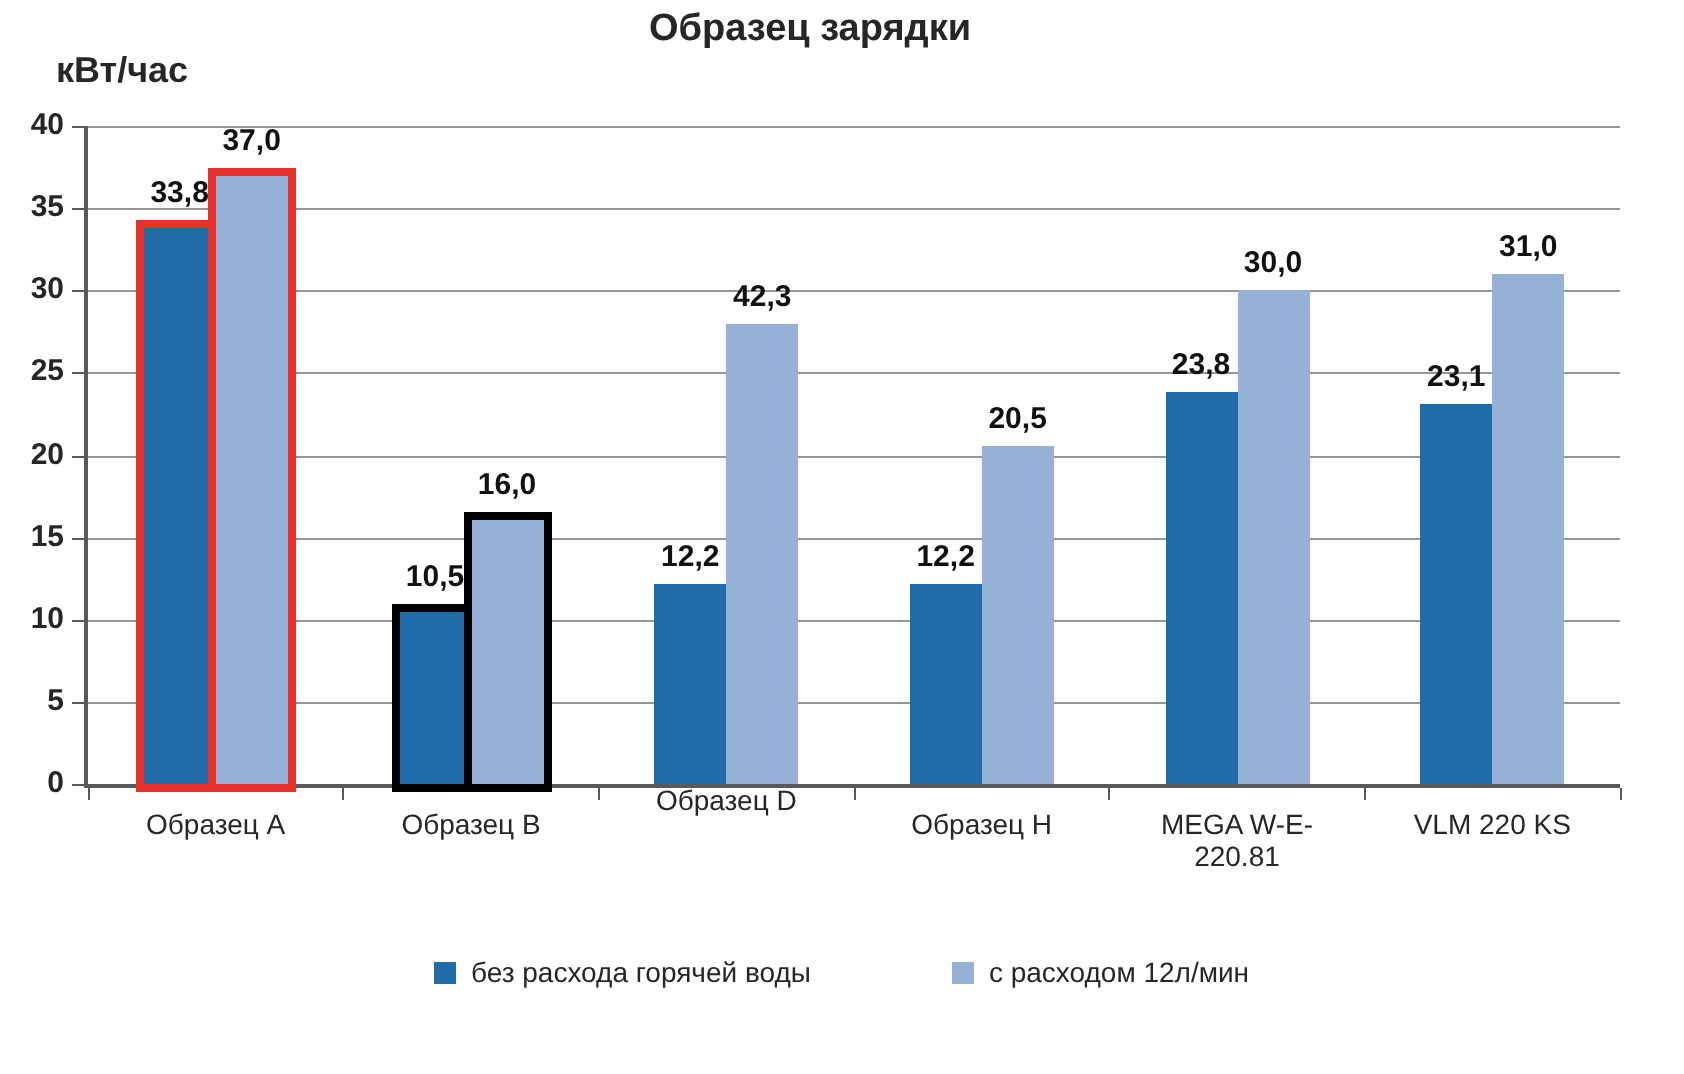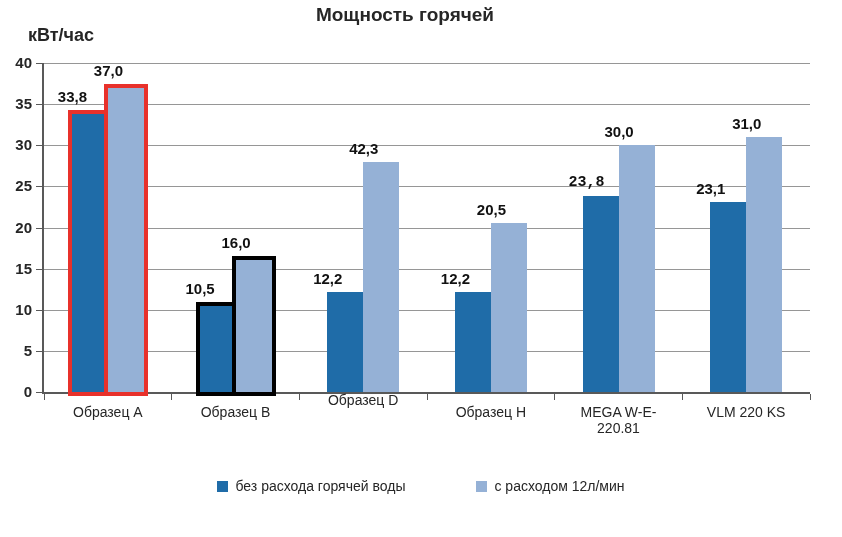--- a/index.html
+++ b/index.html
@@ -38,21 +38,21 @@
   .axis-x { position: absolute; left: -2px; width: 768px; height: 2px; }
   .ytick-mark { position: absolute; left: -8px; width: 6px; height: 1px; }
   .ytick-label {
     position: absolute; left: -56px; width: 44px;
     text-align: right; font-size: 15px; font-weight: 600; color: #262626;
     line-height: 18px;
   }
   .xtick-mark { position: absolute; width: 1px; height: 6px; }
   .bar { position: absolute; }
   .bar-label {
-    position: absolute; width: 64px; 
+    position: absolute; width: 64px; text-align: center;
     font-size: 15px; font-weight: 700; color: #111111;
     white-space: nowrap;
   }
   .cat-label {
     position: absolute; width: 104px; text-align: center;
     font-size: 14px; color: #262626; line-height: 16px;
   }
   .legend {
     position: absolute;
     left: 0; top: 478px; width: 842px;
@@ -60,21 +60,21 @@
     gap: 71px;
   }
   .legend-item { display: flex; align-items: center; gap: 7px; }
   .legend-swatch { width: 11px; height: 11px; display: inline-block; }
   .legend-label { font-size: 14px; color: #262626; }
 </style>
 </head>
 <body>
 
 <div class="chart">
-  <div class="chart-title">Мощность горячей</div>
+  <div class="chart-title">Образец зарядки</div>
   <div class="y-unit">кВт/час</div>
   <div class="plot">
       <div class="ytick-mark" style="top: 329px; background: rgb(89, 89, 89);"></div>
       <div class="ytick-label" style="top: 320px;">0</div>
       <div class="gridline" style="top: 287.875px; background: rgb(150, 150, 150);"></div>
       <div class="ytick-mark" style="top: 287.875px; background: rgb(89, 89, 89);"></div>
       <div class="ytick-label" style="top: 278.875px;">5</div>
       <div class="gridline" style="top: 246.75px; background: rgb(150, 150, 150);"></div>
       <div class="ytick-mark" style="top: 246.75px; background: rgb(89, 89, 89);"></div>
       <div class="ytick-label" style="top: 237.75px;">10</div>
@@ -107,21 +107,21 @@
       <div class="xtick-mark" style="left: 765.5px; top: 331px; background: rgb(89, 89, 89);"></div>
       <div class="bar" style="width: 36px; height: 278.005px; background: rgb(31, 108, 168); left: 23.8333px; top: 46.995px; border: 4px solid rgb(232, 49, 43);"></div>
       <div class="bar-label" style="left: 13.8333px; top: 24.995px;">33,8</div>
       <div class="bar" style="width: 36px; height: 86.3625px; background: rgb(31, 108, 168); left: 151.5px; top: 238.637px; border: 4px solid rgb(0, 0, 0);"></div>
       <div class="bar-label" style="left: 141.5px; top: 216.637px;">10,5</div>
       <div class="bar" style="width: 36px; height: 100.345px; background: rgb(31, 108, 168); left: 283.167px; top: 228.655px;"></div>
       <div class="bar-label" style="left: 269.167px; top: 206.655px;">12,2</div>
       <div class="bar" style="width: 36px; height: 100.345px; background: rgb(31, 108, 168); left: 410.833px; top: 228.655px;"></div>
       <div class="bar-label" style="left: 396.833px; top: 206.655px;">12,2</div>
       <div class="bar" style="width: 36px; height: 195.755px; background: rgb(31, 108, 168); left: 538.5px; top: 133.245px;"></div>
-      <div class="bar-label" style="left: 524.5px; top: 111.245px; font-family: Liberation Mono, monospace;">23,8</div>
+      <div class="bar-label" style="left: 524.5px; top: 111.245px;">23,8</div>
       <div class="bar" style="width: 36px; height: 189.998px; background: rgb(31, 108, 168); left: 666.167px; top: 139.002px;"></div>
       <div class="bar-label" style="left: 652.167px; top: 117.002px;">23,1</div>
       <div class="bar" style="width: 36px; height: 304.325px; background: rgb(149, 177, 214); left: 59.8333px; top: 20.675px; border: 4px solid rgb(232, 49, 43);"></div>
       <div class="bar-label" style="left: 49.8333px; top: -1.325px;">37,0</div>
       <div class="bar" style="width: 36px; height: 131.6px; background: rgb(149, 177, 214); left: 187.5px; top: 193.4px; border: 4px solid rgb(0, 0, 0);"></div>
       <div class="bar-label" style="left: 177.5px; top: 171.4px;">16,0</div>
       <div class="bar" style="width: 36px; height: 230.3px; background: rgb(149, 177, 214); left: 319.167px; top: 98.7px;"></div>
       <div class="bar-label" style="left: 305.167px; top: 76.7px;">42,3</div>
       <div class="bar" style="width: 36px; height: 168.612px; background: rgb(149, 177, 214); left: 446.833px; top: 160.387px;"></div>
       <div class="bar-label" style="left: 432.833px; top: 138.387px;">20,5</div>

